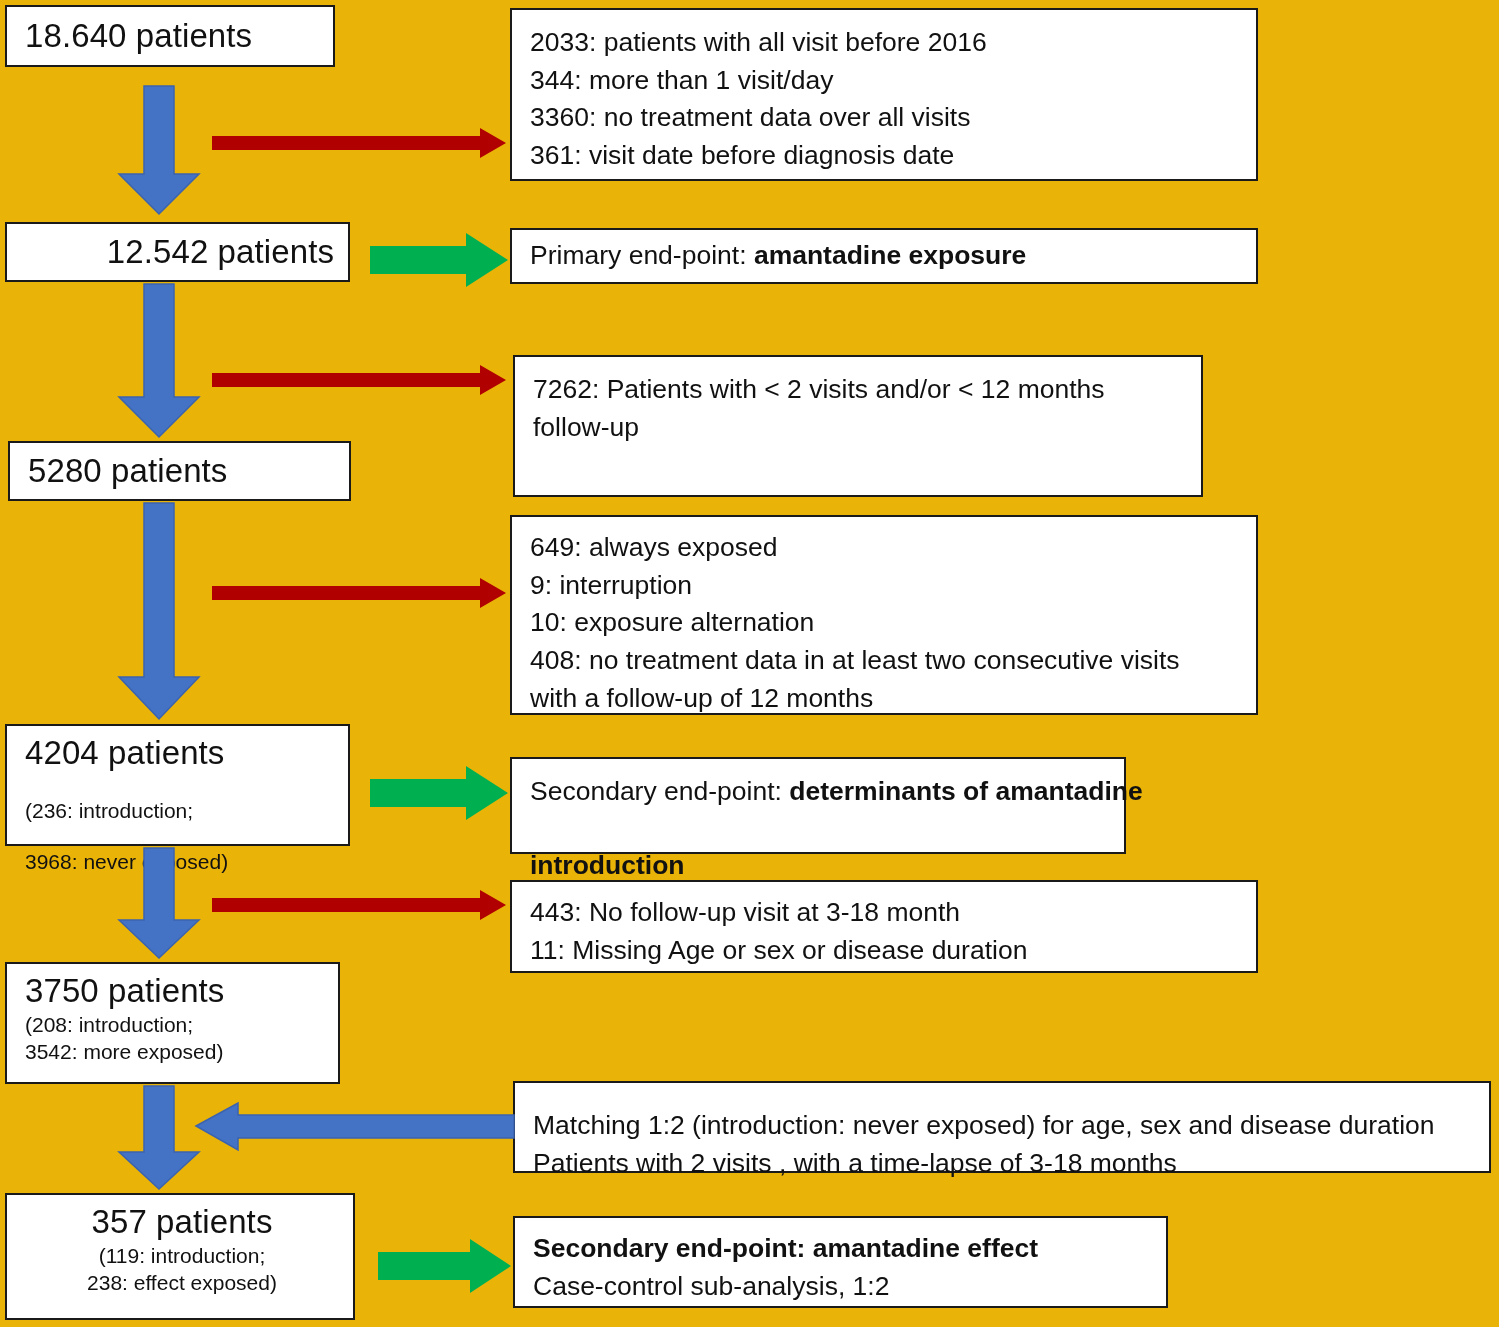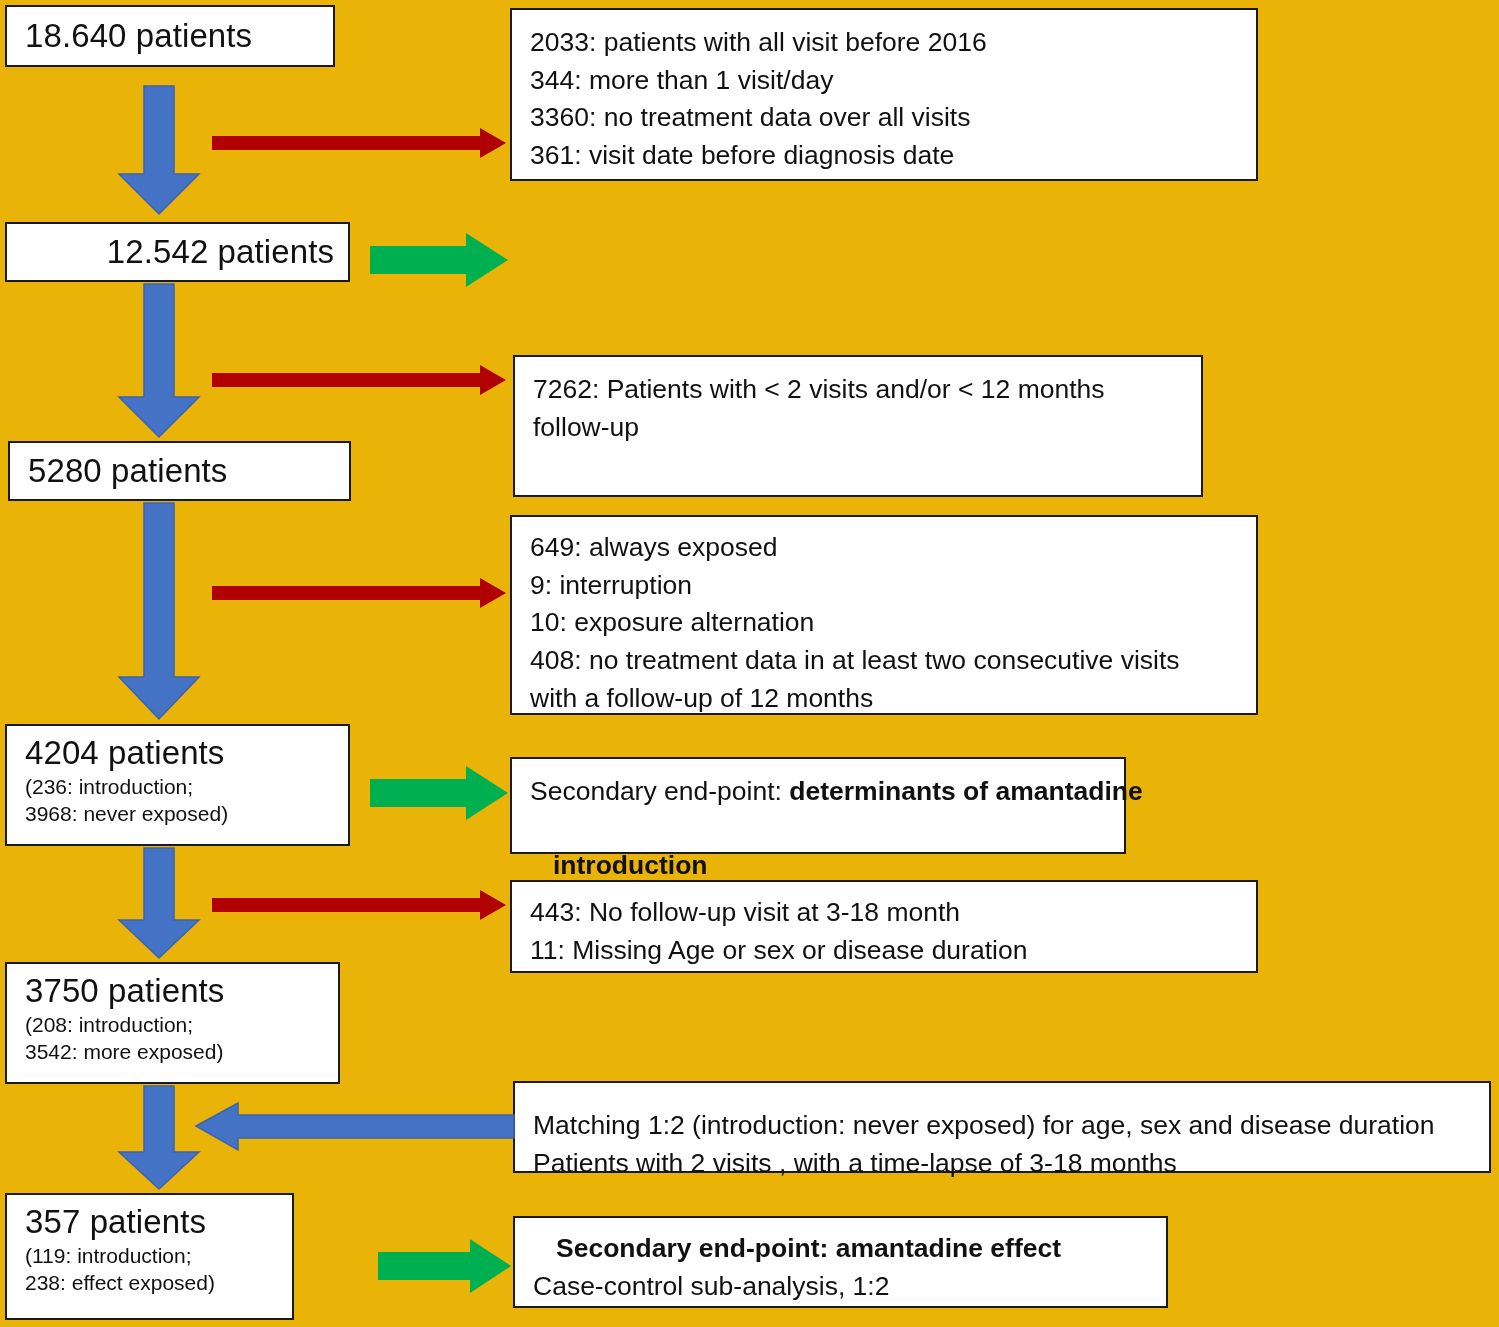--- a/index.html
+++ b/index.html
@@ -40,21 +40,21 @@
     color: #111111;
     white-space: nowrap;
   }
   .txt {
     font-size: 26.5px;
     line-height: 1.42;
     color: #111111;
     white-space: nowrap;
   }
   .txt b { font-weight: 700; }
-  .txt-bold { font-weight: 700; margin-left: 23px; }
+  .txt-bold { font-weight: 700; }
 
   
   .arrow { position: absolute; }
   .arrow svg { display: block; overflow: visible; }
 </style>
 </head>
 <body>
 
 <div id="canvas">
 
@@ -63,45 +63,51 @@
   </div>
 
   <div class="box vcenter" style="left:5px; top:222px; width:345px; height:60px;text-align:right;">
     <div class="count-main">12.542 patients</div>
   </div>
 
   <div class="box vcenter" style="left:8px; top:441px; width:343px; height:60px;">
     <div class="count-main">5280 patients</div>
   </div>
 
-  <div class="box" style="left:5px; top:724px; width:345px; height:122px; padding-top:8px;">
+  <div class="box" style="left:5px; top:724px; width:345px; height:122px; padding-top:8px;gap:24px;">
     <div class="count-main">4204 patients</div>
     <div class="count-sub">(236: introduction;</div>
     <div class="count-sub">3968: never exposed)</div>
   </div>
 
   <div class="box" style="left:5px; top:962px; width:335px; height:122px; padding-top:8px;">
     <div class="count-main">3750 patients</div>
     <div class="count-sub">(208: introduction;</div>
     <div class="count-sub">3542: more exposed)</div>
   </div>
 
-  <div class="box" style="left:5px; top:1193px; width:289px; height:127px; padding-top:8px;">
+  <div class="box" style="left:5px; top:1193px; width:350px; height:127px; padding-top:8px;text-align:center;">
     <div class="count-main">357 patients</div>
     <div class="count-sub">(119: introduction;</div>
     <div class="count-sub">238: effect exposed)</div>
   </div>
 
   <div class="box" style="left:510px; top:8px; width:748px; height:173px; padding-top:14px;">
     <div class="txt">2033: patients with all visit before 2016</div>
     <div class="txt">344: more than 1 visit/day</div>
     <div class="txt">3360: no treatment data over all visits</div>
     <div class="txt">361: visit date before diagnosis date</div>
   </div>
 
+  <div class="box vcenter" style="left:510px; top:228px; width:748px; height:56px;">
+    <div class="txt">
+      <span>Primary end-point:</span>
+      <b>amantadine exposure</b>
+    </div>
+  </div>
 
   <div class="box" style="left:513px; top:355px; width:690px; height:142px; padding-top:14px;">
     <div class="txt">7262: Patients with &lt; 2 visits and/or &lt; 12 months</div>
     <div class="txt">follow-up</div>
   </div>
 
   <div class="box" style="left:510px; top:515px; width:748px; height:200px; padding-top:12px;">
     <div class="txt">649: always exposed</div>
     <div class="txt">9: interruption</div>
     <div class="txt">10: exposure alternation</div>

